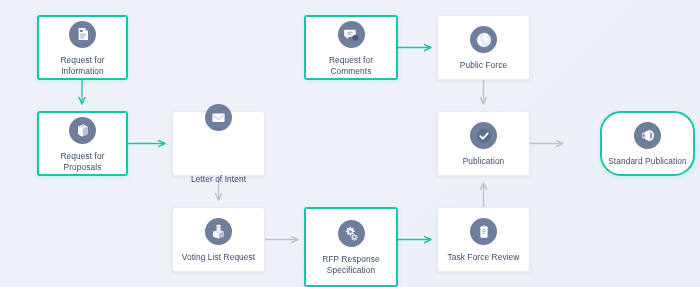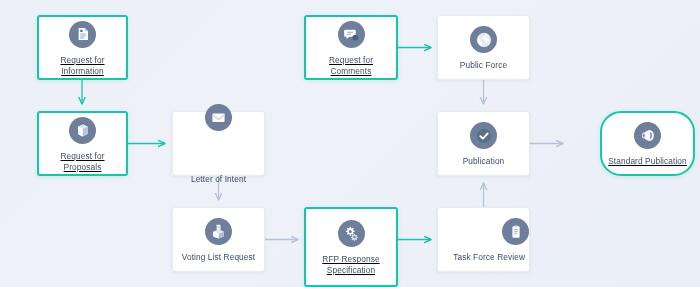--- a/index.html
+++ b/index.html
@@ -29,21 +29,20 @@
     box-shadow: 0 1px 3px rgba(80, 100, 140, 0.10);
     display: flex;
     flex-direction: column;
     align-items: center;
     justify-content: center;
     padding-top: 2px;
   }
   .node.highlight {
     border: 2px solid #18c5ab;
     box-shadow: 0 1px 4px rgba(24, 197, 171, 0.18);
-    text-decoration: underline;
   }
   .node-icon {
     width: 27px;
     height: 27px;
     border-radius: 50%;
     background: #6e7f9c;
     display: flex;
     align-items: center;
     justify-content: center;
     margin-bottom: 7px;
@@ -202,21 +201,21 @@
   <div class="node" id="node-finalization" style="left:437px; top:111px; width:93px; height:65px;">
     <span class="node-icon">
       <svg width="20" height="20" viewBox="0 0 24 24">
         <circle cx="12" cy="12" r="8.6" fill="#5c6d8b"></circle>
         <path d="M7.6 12.2 L10.6 15.2 L16.5 8.9" fill="none" stroke="#ffffff" stroke-width="2.3" stroke-linecap="round" stroke-linejoin="round"></path>
       </svg>
     </span>
     <span class="node-label">Publication</span>
   </div>
 
-  <div class="node" id="node-task-force-review" style="left:437px; top:207px; width:93px; height:65px;align-items:flex-end;">
+  <div class="node" id="node-task-force-review" style="left:437px; top:207px; width:93px; height:65px;">
     <span class="node-icon">
       <svg width="16" height="16" viewBox="0 0 24 24">
         <rect x="6.6" y="3.2" width="10.8" height="17.6" rx="1.6" fill="#ffffff"></rect>
         <rect x="9.6" y="1.8" width="4.8" height="2.8" rx="1" fill="#c3cedf"></rect>
         <rect x="9" y="8" width="6" height="1.3" rx="0.6" fill="#9aa9c2"></rect>
         <rect x="9" y="11" width="6" height="1.3" rx="0.6" fill="#9aa9c2"></rect>
         <rect x="9" y="14" width="4.2" height="1.3" rx="0.6" fill="#9aa9c2"></rect>
       </svg>
     </span>
     <span class="node-label">Task Force Review</span>

